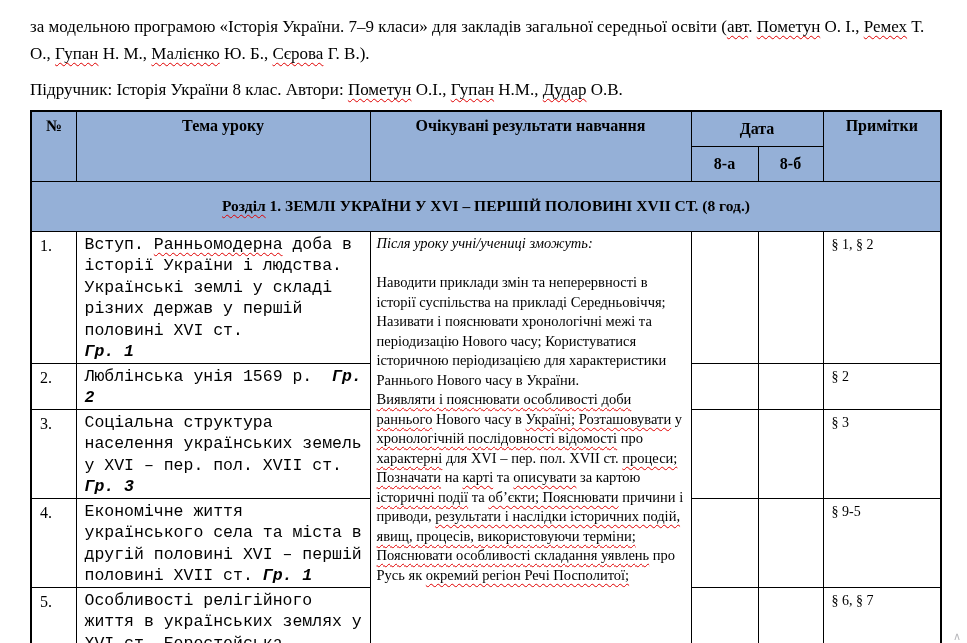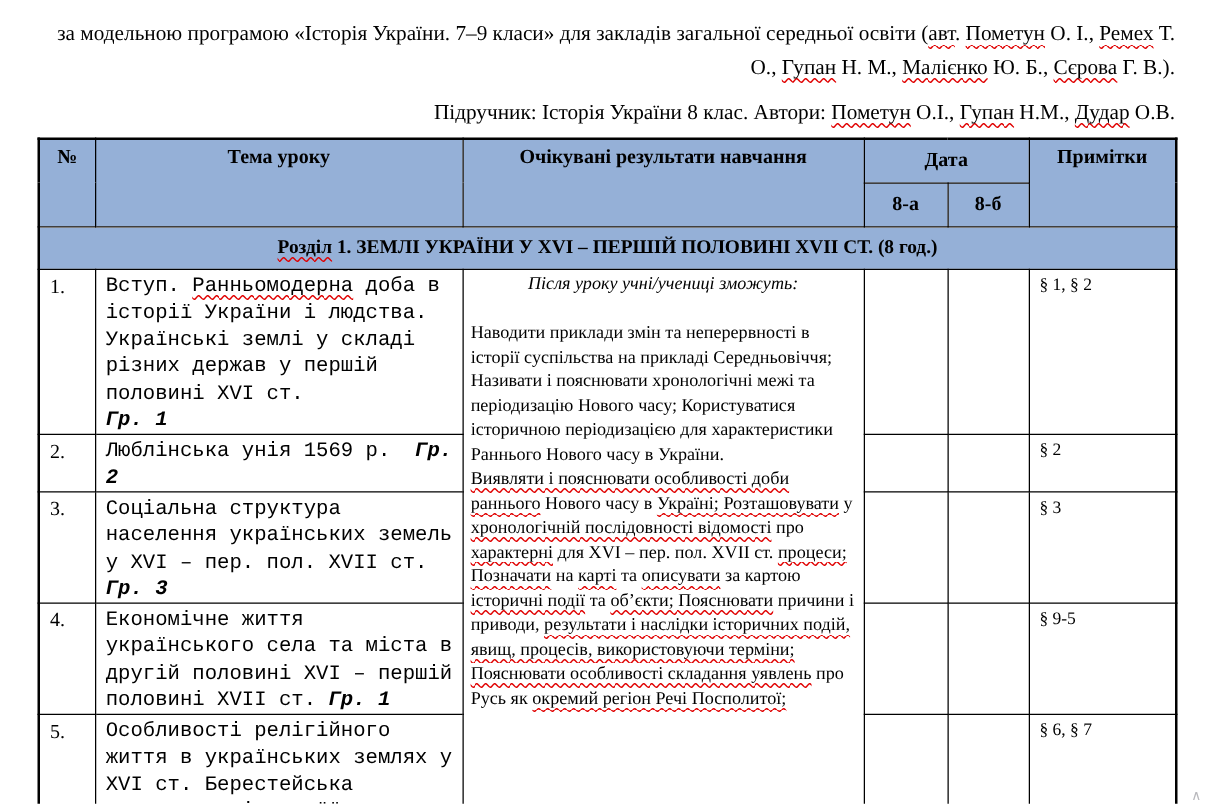--- a/index.html
+++ b/index.html
@@ -5,47 +5,47 @@
   html,body{margin:0;padding:0;}
   body{
     width:967px;height:643px;background:#ffffff;position:relative;overflow:hidden;
     font-family:"Liberation Serif","DejaVu Serif",serif;color:#000;
   }
   .doc{padding:0 27px 0 30px;}
   .title{
     text-align:center;font-weight:bold;font-size:16.5px;line-height:20px;
     padding-top:29px;
   }
-  .para{font-size:17px;line-height:27px;margin:13px 0 0 0;text-align:right;}
+  .para{font-size:17px;line-height:27px;margin:13px 0 0 0;}
   .para.textbook{margin-top:9px;}
   
   .sq{
     text-decoration:underline;text-decoration-style:wavy;
     text-decoration-color:#e00000;text-decoration-thickness:1px;
     text-underline-offset:3px;text-decoration-skip-ink:none;
   }
   .bi{font-weight:bold;font-style:italic;}
-  .i{font-style:italic;text-align:center;}
+  .i{font-style:italic;}
 
   table.plan{
     border-collapse:collapse;table-layout:fixed;width:910px;margin-top:7px;
     border:2.5px solid #000;
   }
   table.plan th,table.plan td{
     border:1.5px solid #000;overflow:hidden;
   }
   thead th{
     background:#95b0d7;font-weight:bold;font-size:16px;text-align:center;
     padding:0;
   }
   th.top{vertical-align:top;padding-top:5px;}
   tr.hrow1{height:35px;}
   tr.hrow2{height:35px;}
   tr.hrow2 th{vertical-align:middle;}
-  tr.section-row{height:34px;}
+  tr.section-row{height:50px;}
   tr.section-row th{
     background:#95b0d7;font-size:15.5px;font-weight:bold;text-align:center;vertical-align:middle;
   }
   tbody td{vertical-align:top;}
   td.num{font-size:16px;padding:3px 2px 0 8px;line-height:21px;}
   td.topic{font-size:16.5px;line-height:21.5px;padding:2px 6px 0 8px;font-family:Liberation Mono, monospace;}
   td.results{font-size:14.5px;line-height:19.5px;padding:2px 6px 0 6px;}
   td.results p{margin:0;}
   td.results p.intro{margin-bottom:20px;}
   td.notes{font-size:14px;padding:3px 4px 0 8px;line-height:20px;}

